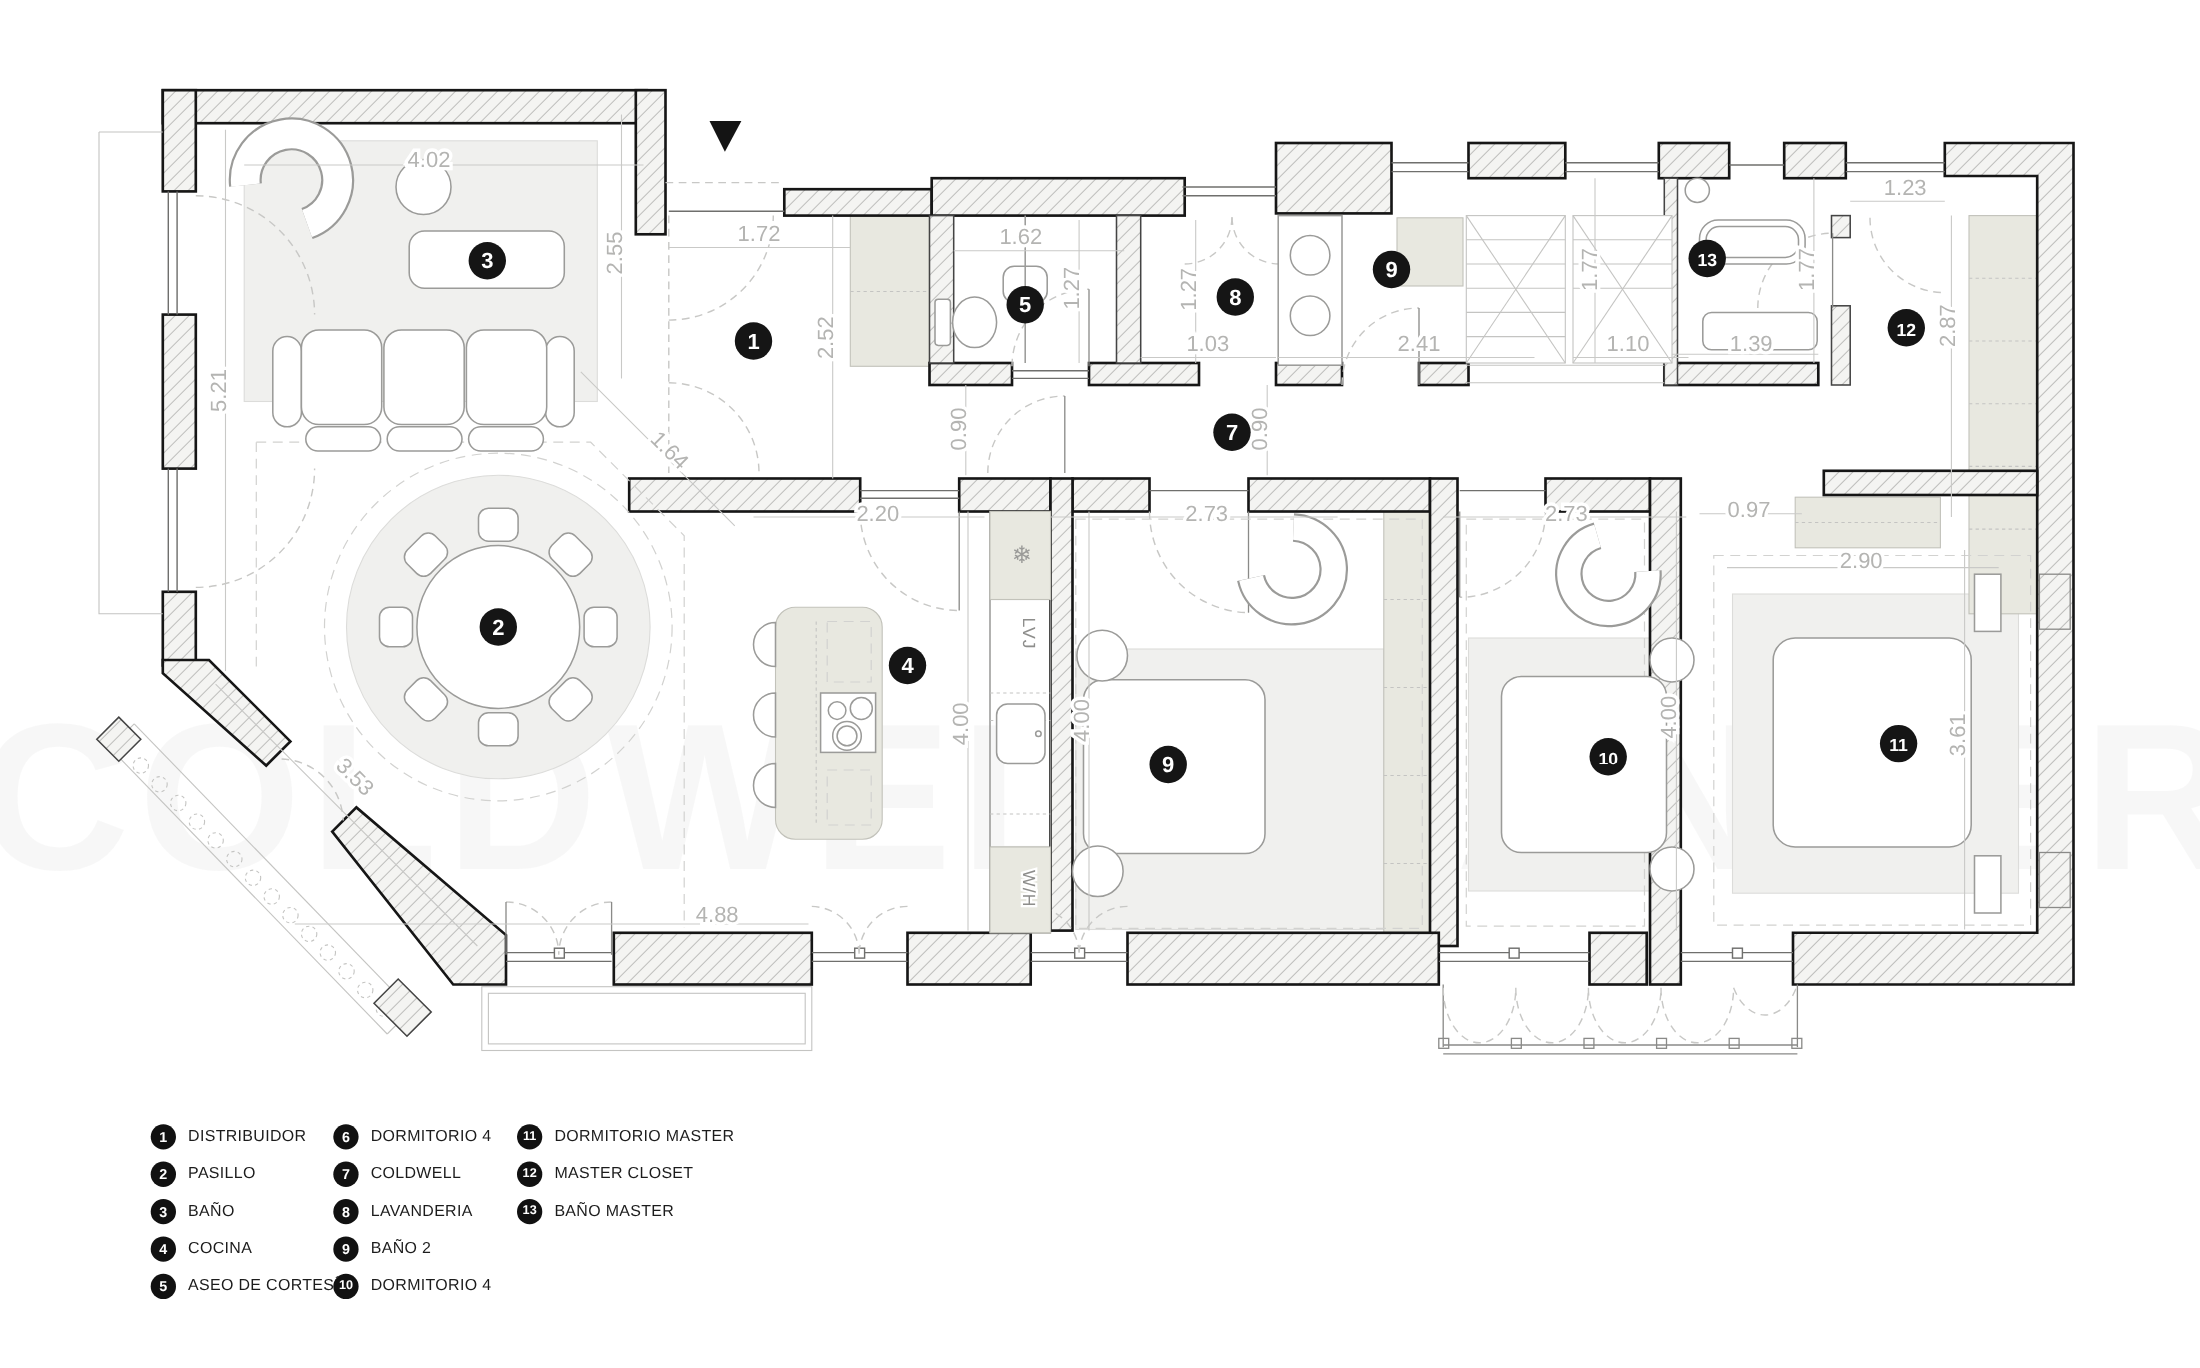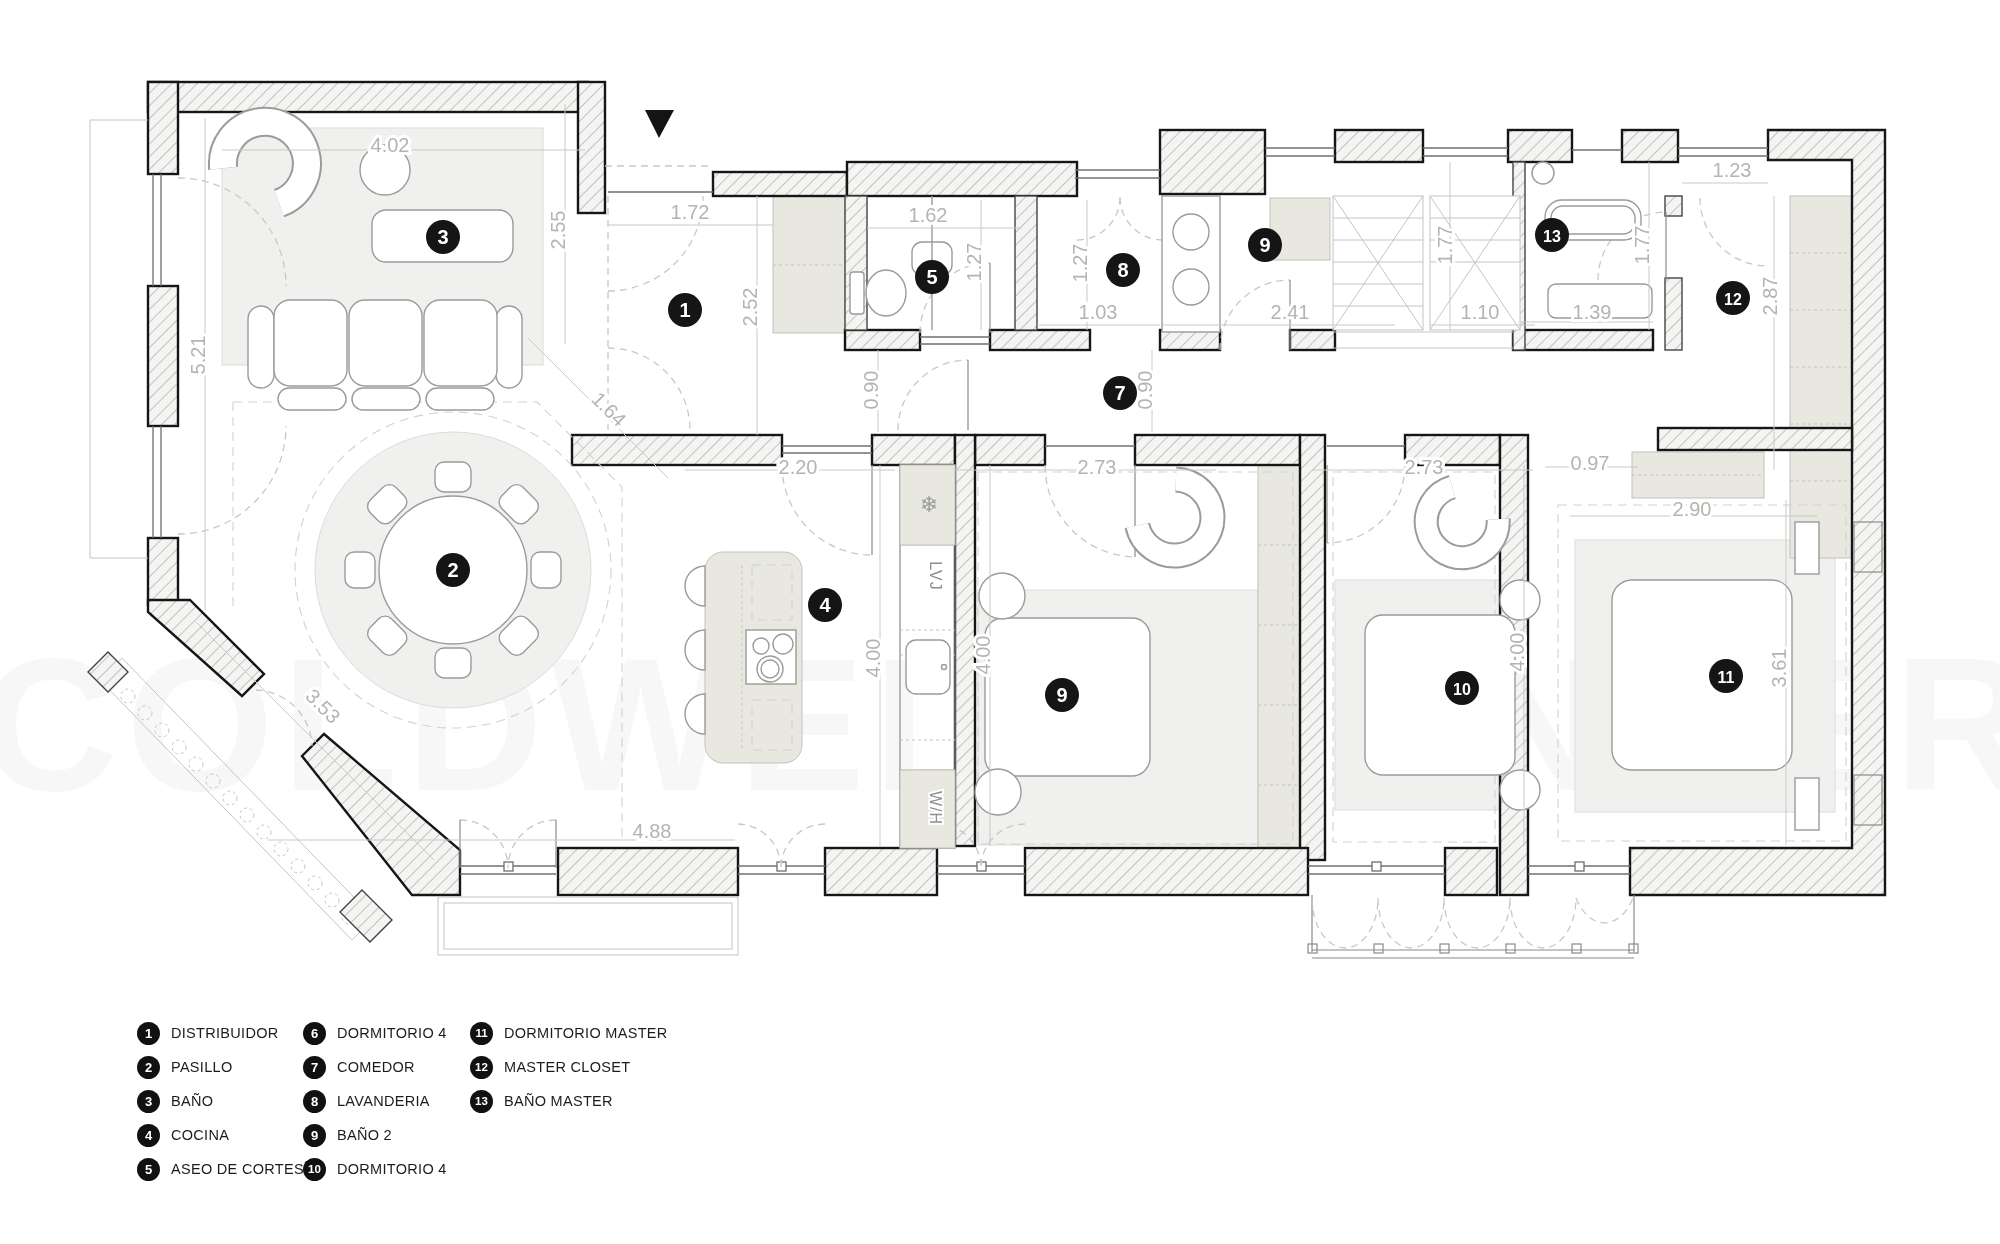--- a/index.html
+++ b/index.html
@@ -504,21 +504,21 @@
           <span class="llabel">ASEO DE CORTESÍA</span>
         </div>
       </div>
       <div class="legend-col c1">
         <div class="legend-row">
           <span class="lnum">6</span>
           <span class="llabel">DORMITORIO 4</span>
         </div>
         <div class="legend-row">
           <span class="lnum">7</span>
-          <span class="llabel">COMEDOR</span>
+          <span class="llabel">COLDWELL</span>
         </div>
         <div class="legend-row">
           <span class="lnum">8</span>
           <span class="llabel">LAVANDERIA</span>
         </div>
         <div class="legend-row">
           <span class="lnum">9</span>
           <span class="llabel">BAÑO 2</span>
         </div>
         <div class="legend-row">

